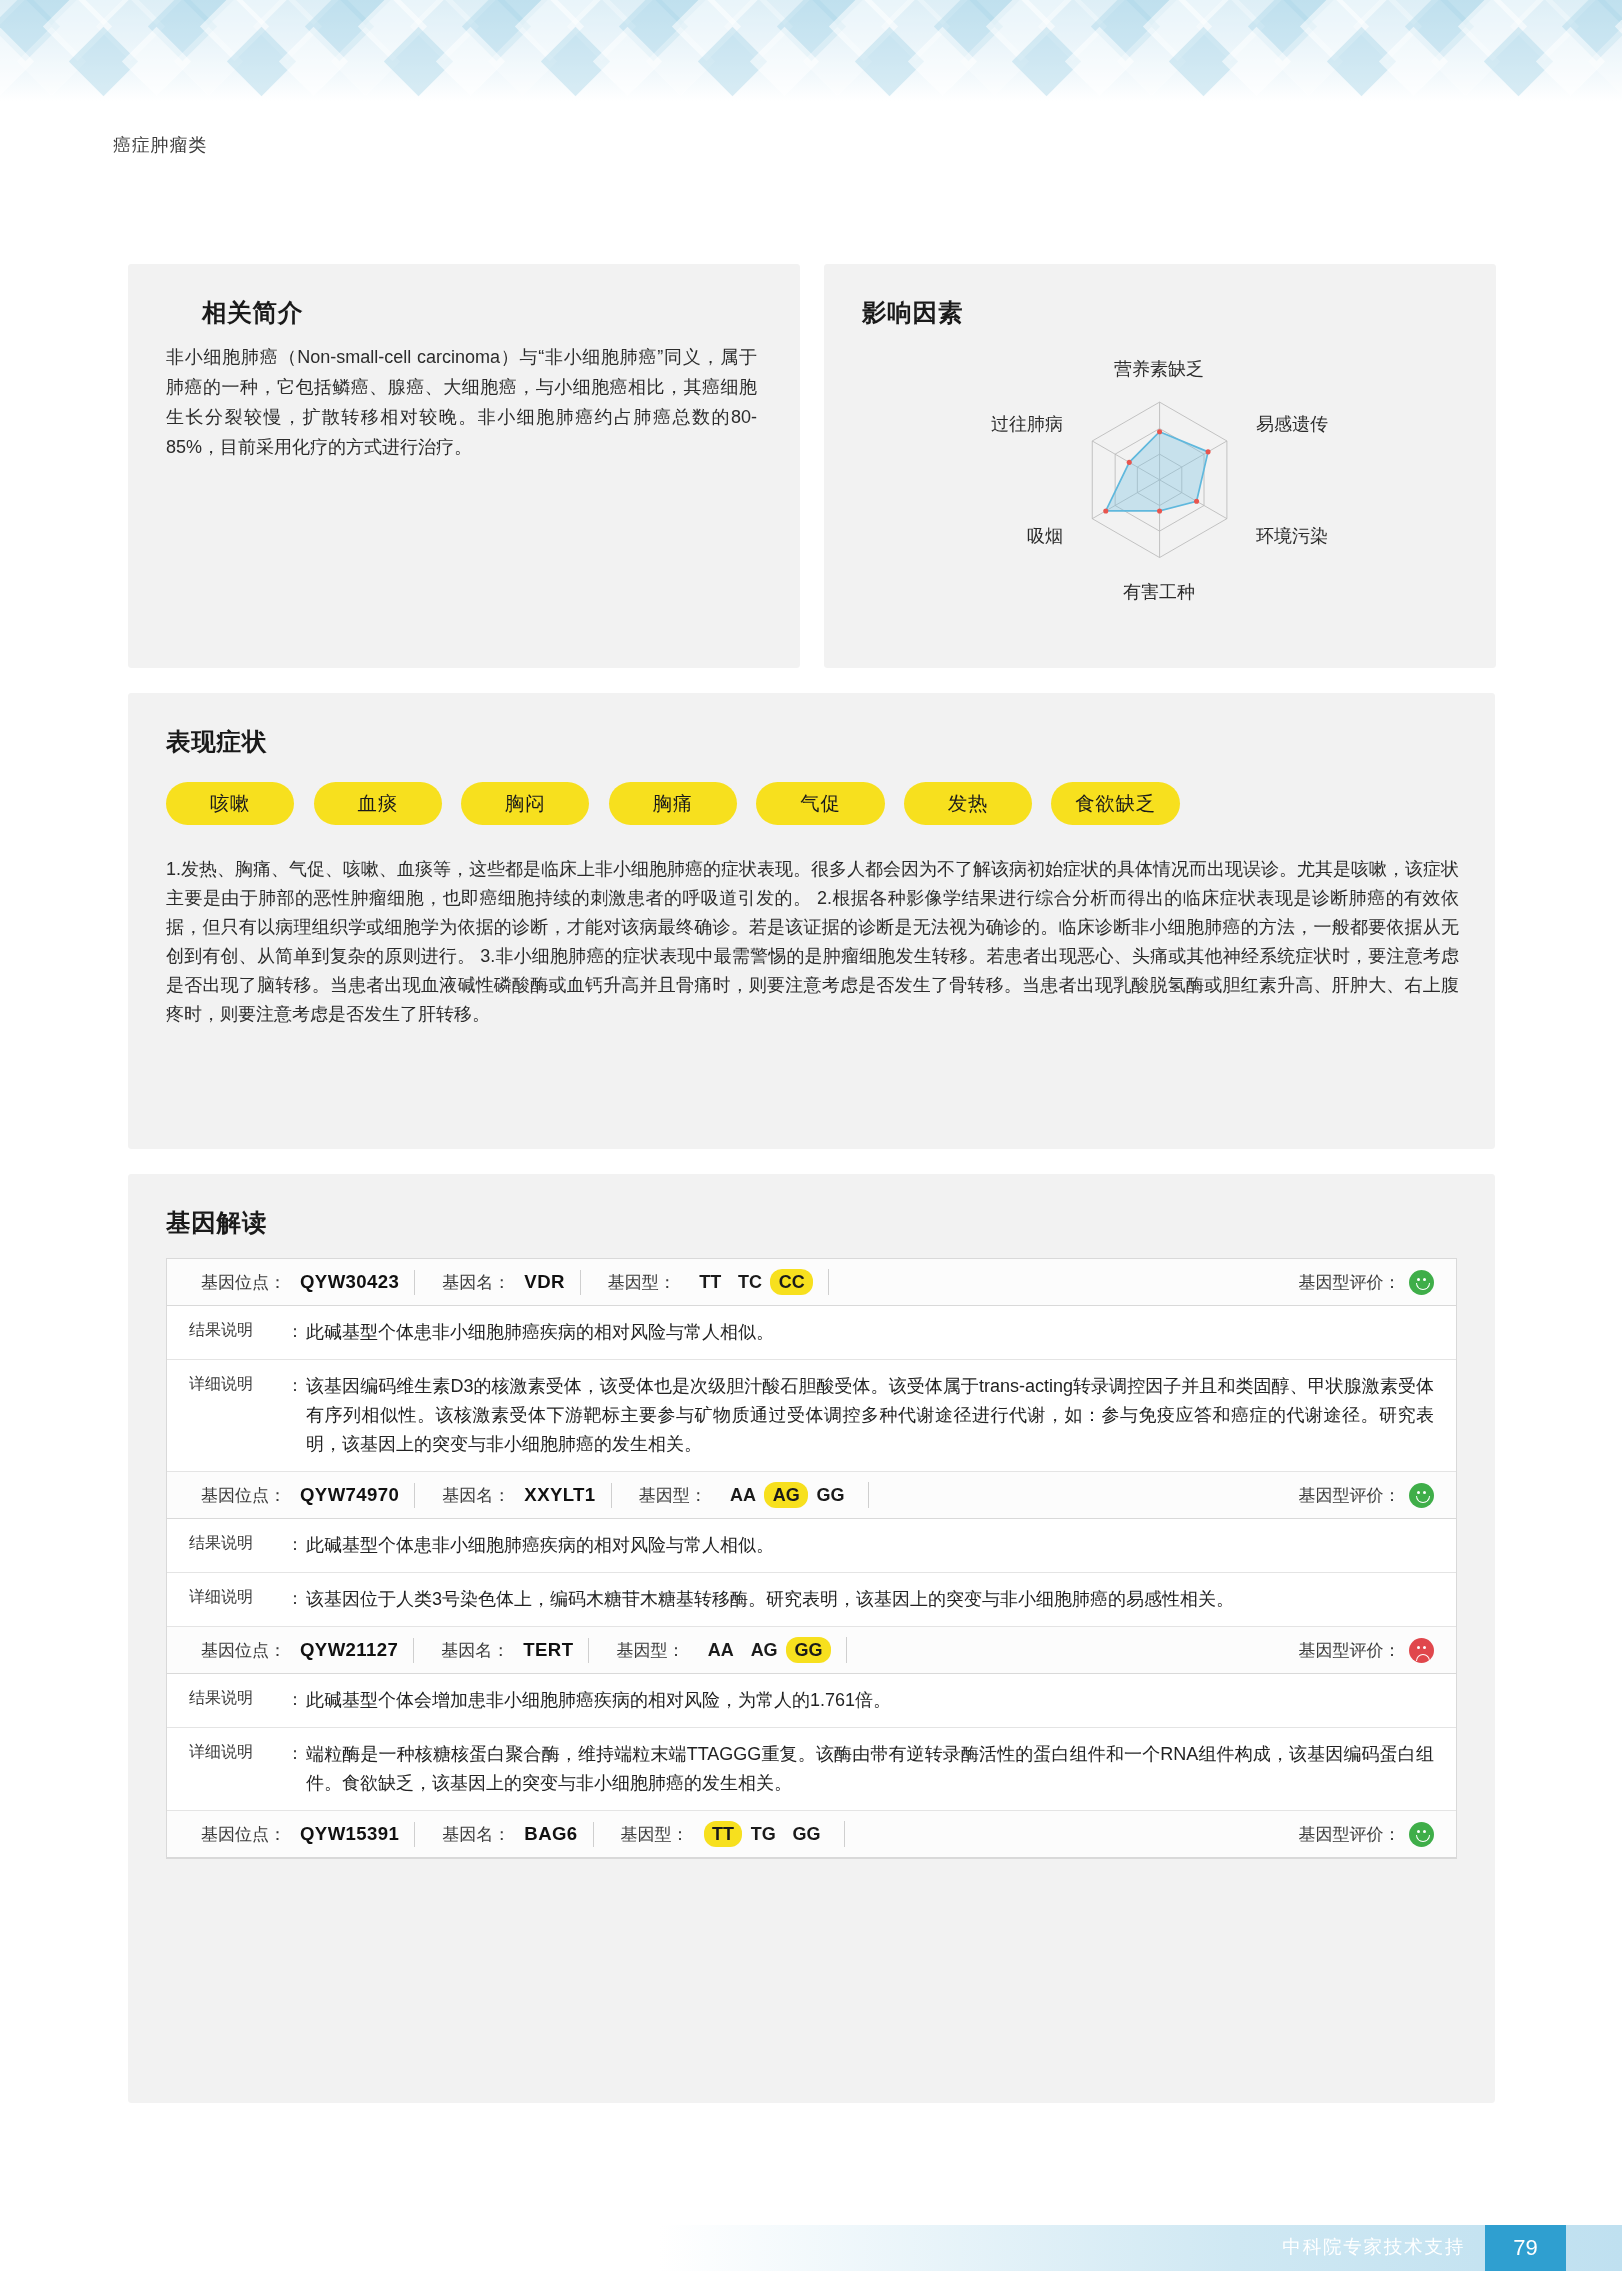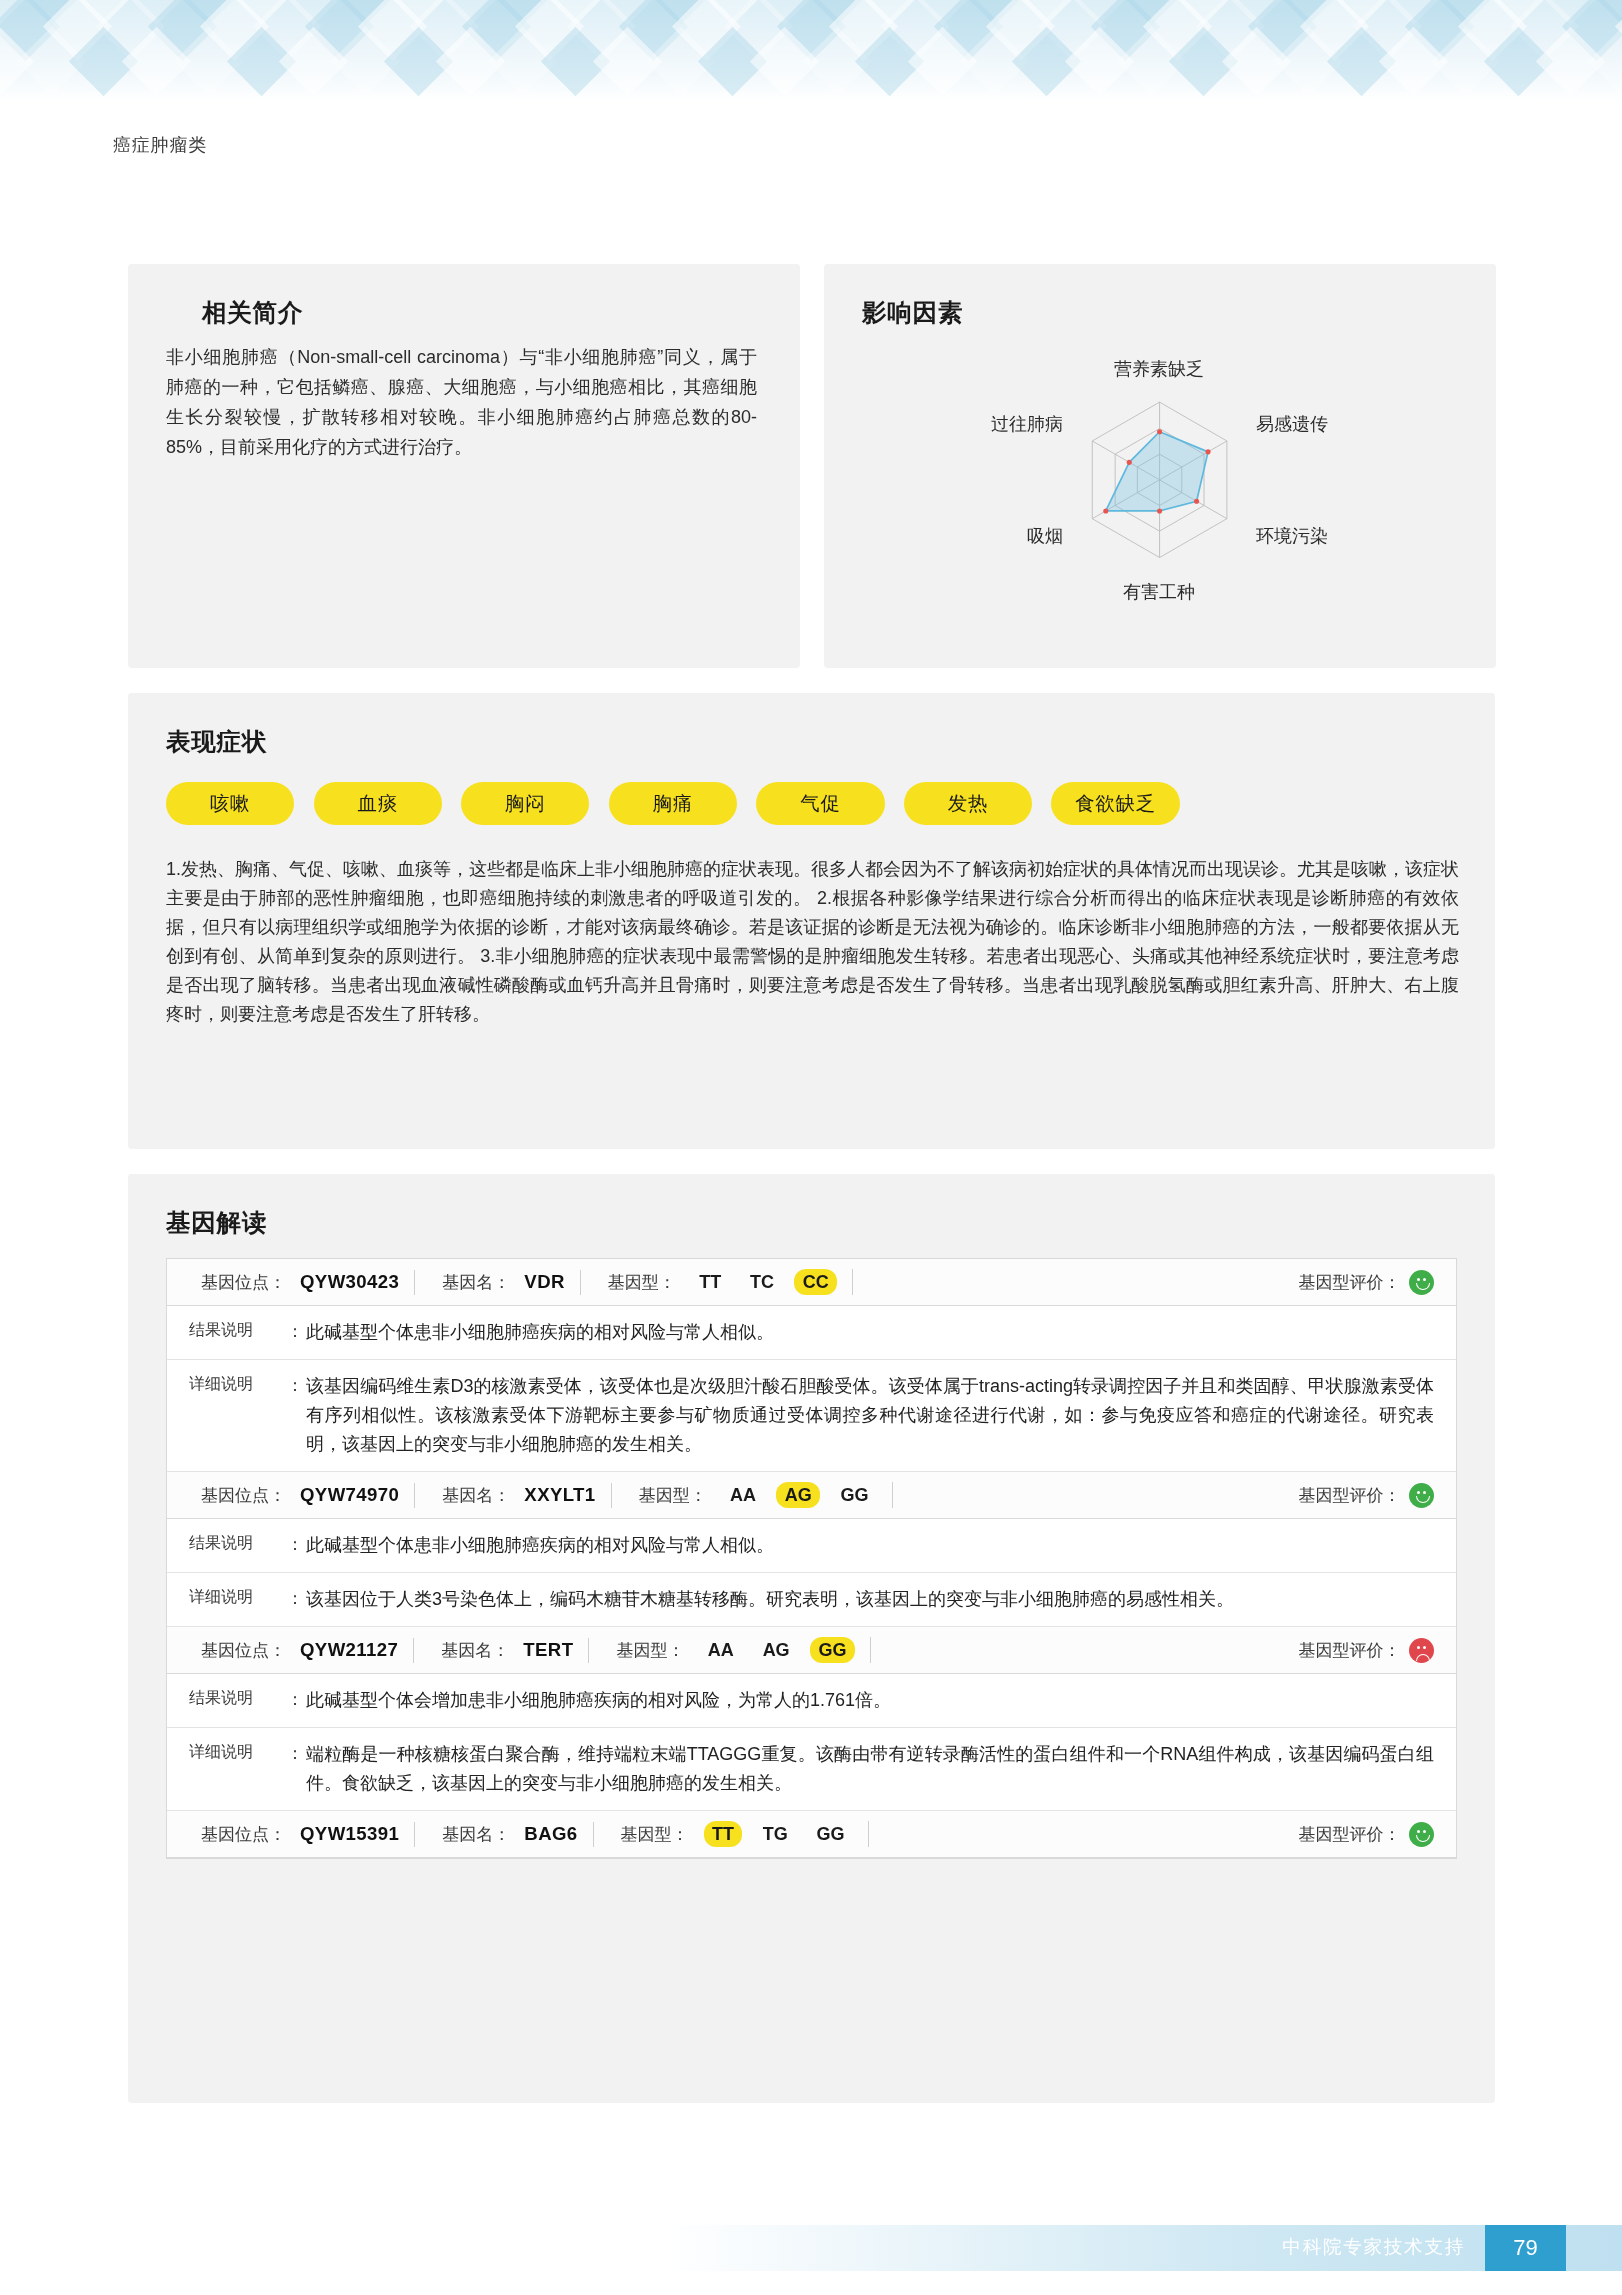--- a/index.html
+++ b/index.html
@@ -152,21 +152,21 @@
     align-items: center;
     gap: 14px;
     padding-right: 15px;
     border-right: 0.8px solid #cfcfcf;
     height: 25px;
     margin-left: 12px;
   }
   .gene-head-row .seg + .seg { padding-left: 15px; justify-content: center; }
   .lbl { font-size: 17px; color: #3a3a3a; }
   .val { font-size: 18.6px; font-weight: bold; color: #111; letter-spacing: 0.4px; }
-  .alleles { display: flex; align-items: flex-end; gap: 12px; padding-left: 15px; }
+  .alleles { display: flex; align-items: flex-end; padding-left: 15px; }
   .allele {
     font-size: 18px;
     font-weight: bold;
     color: #1a1a1a;
     padding: 2.5px 8.4px;
     border-radius: 12px;
   }
   .allele.hl { background: #f7e01e; }
   .rating-wrap {
     margin-left: auto;

